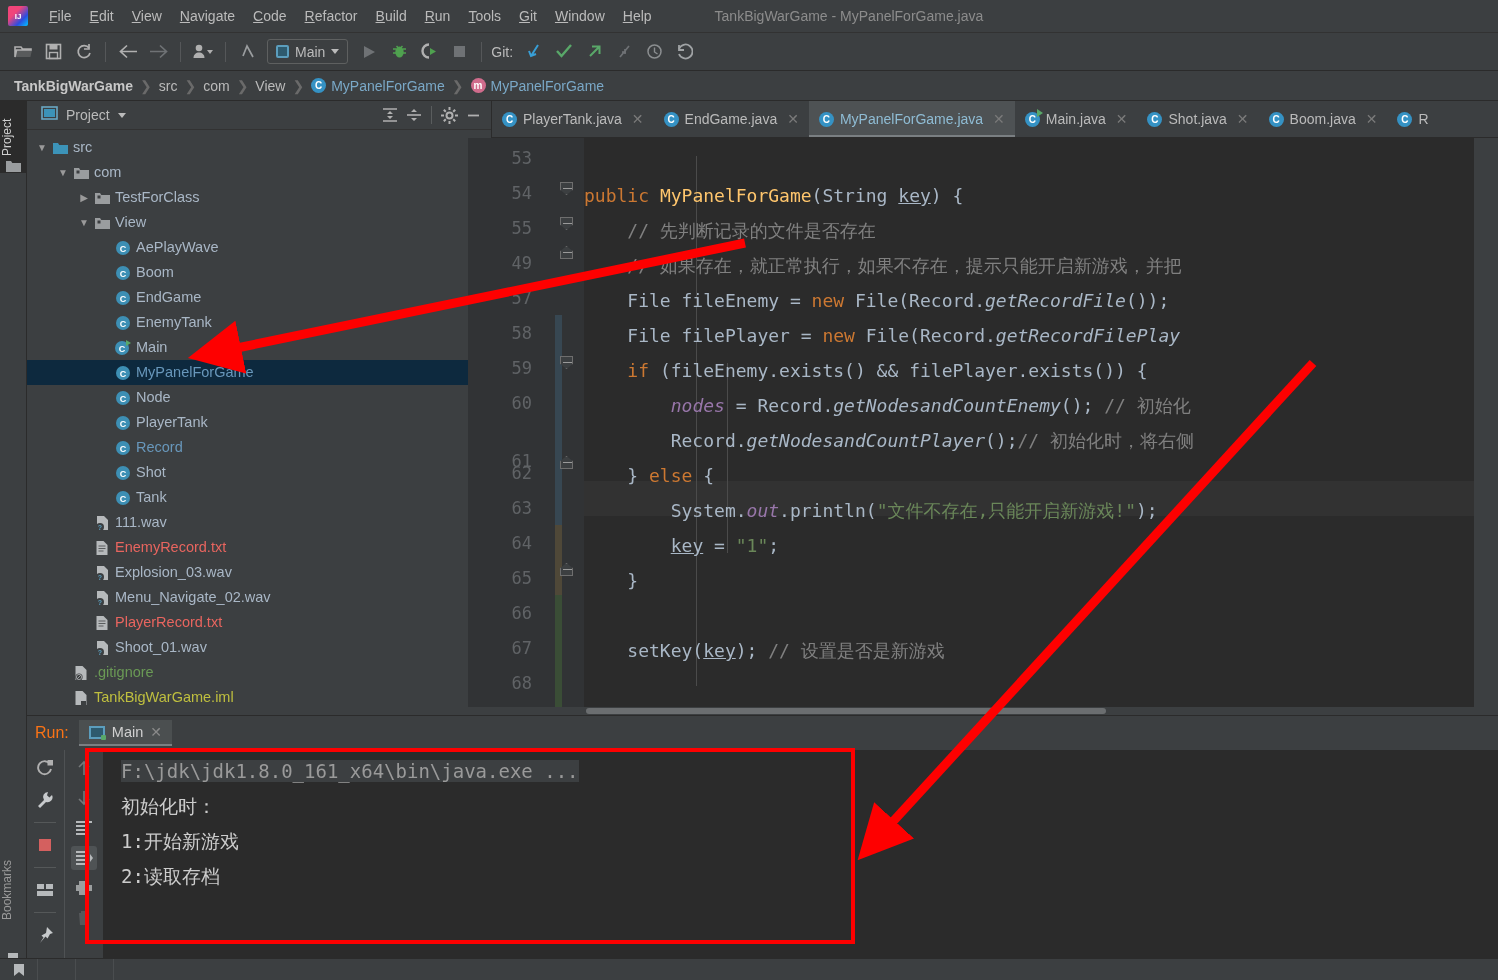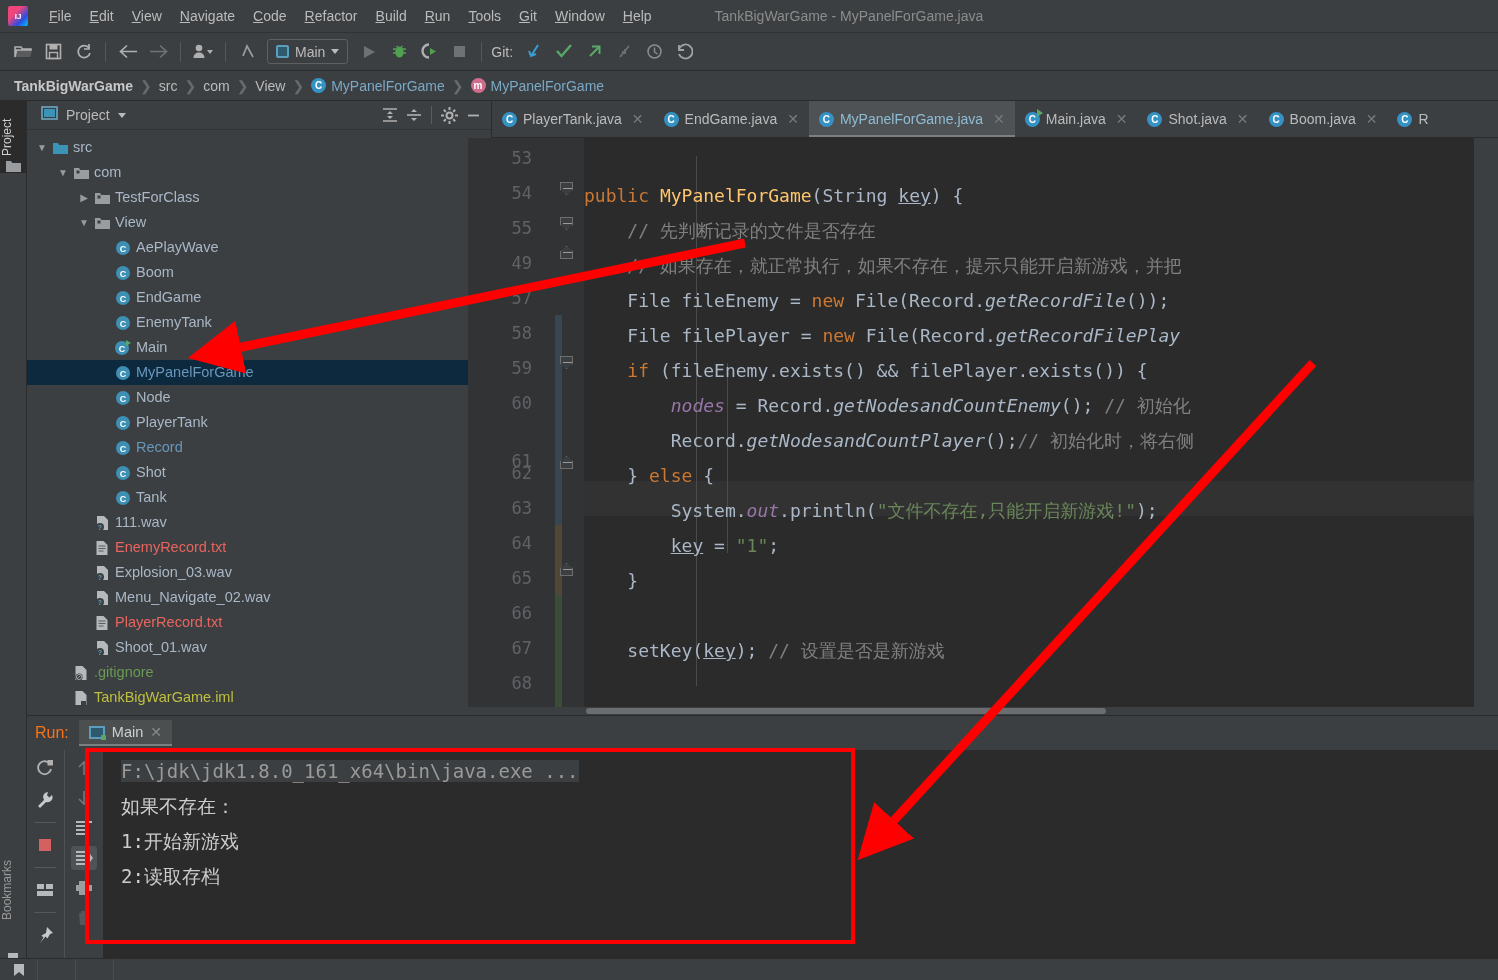--- a/index.html
+++ b/index.html
@@ -880,21 +880,21 @@
       <div class="rs-btn">
         <svg width="16" height="16" viewBox="0 0 16 16">
             <path d="M3 3h10l-1 12H4z" fill="#56595b"></path>
             <rect x="5" y="1" width="6" height="2" fill="#56595b"></rect>
           </svg>
       </div>
     </div>
     <div class="console">
       <div id="console-lines">
           <div class="con-line"><span class="cmd">F:\jdk\jdk1.8.0_161_x64\bin\java.exe ...</span></div>
-          <div class="con-line">如果不存在：</div>
+          <div class="con-line">初始化时：</div>
           <div class="con-line">1:开始新游戏</div>
           <div class="con-line">2:读取存档</div>
         </div>
     </div>
   </div>
 
   <div class="statusbar">
     <div class="sb-cell">
       <svg width="14" height="14" viewBox="0 0 14 14">
           <path d="M2 1h10v12l-5-4-5 4z" fill="#b6b9bb"></path>

